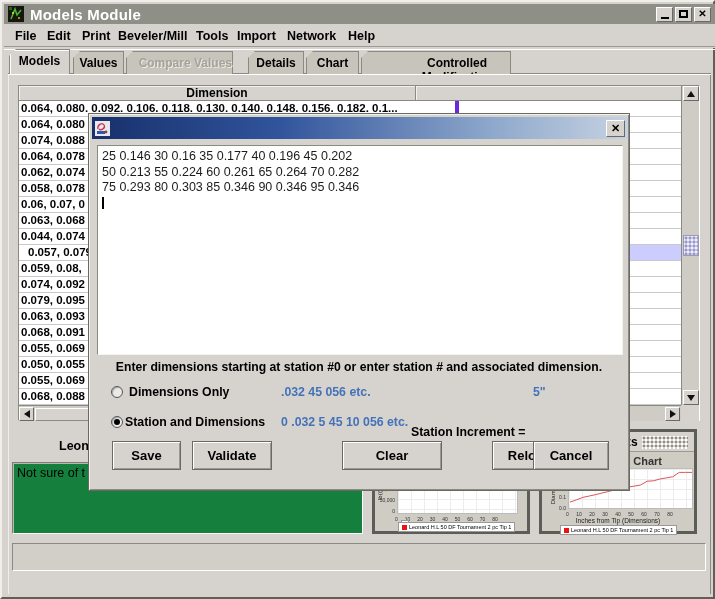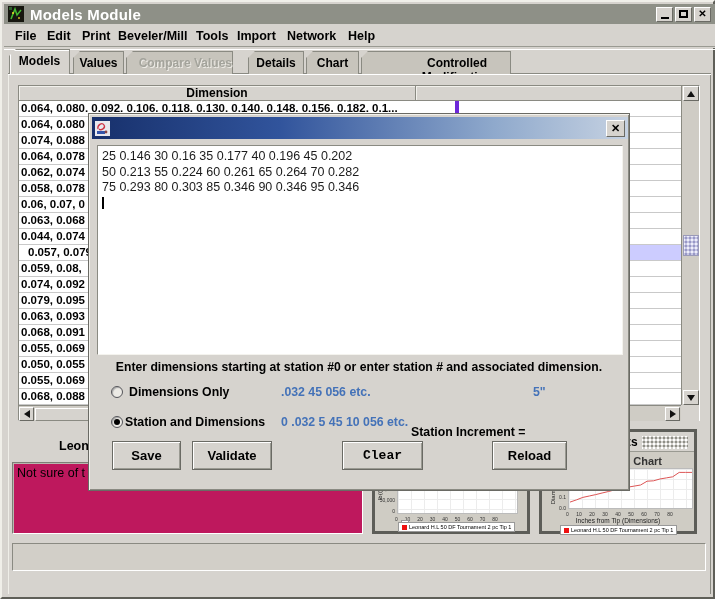--- a/index.html
+++ b/index.html
@@ -50,21 +50,21 @@
   .tri.up{border-left:4px solid transparent;border-right:4px solid transparent;border-bottom:6px solid #111;}
   .tri.down{border-left:4px solid transparent;border-right:4px solid transparent;border-top:6px solid #111;}
   .tri.left{border-top:4px solid transparent;border-bottom:4px solid transparent;border-right:6px solid #111;}
   .tri.right{border-top:4px solid transparent;border-bottom:4px solid transparent;border-left:6px solid #111;}
   .vthumb{position:absolute;left:1px;width:16px;background:#c6c6e2;border:1px solid #9a9ab8;background-image:radial-gradient(#9898c8 .8px,transparent .9px),radial-gradient(#eeeefc .8px,transparent .9px);background-size:4px 4px;background-position:0 0,2px 2px;}
   .hthumb{position:absolute;top:2px;height:13px;background:#d6d3ce;border:1px solid;border-color:#fff #8a8a82 #8a8a82 #fff;}
   .corner{position:absolute;left:662px;top:319px;width:18px;height:16px;background:#d6d3ce;}
 
   
   .modelname{left:30px;top:437px;font-weight:bold;font-size:12.5px;z-index:1;margin-left:27px;}
-  .notesbox{left:10px;top:460px;width:351px;height:72px;background:#be185d;border:1px solid;border-color:#7e7e76 #fff #fff #7e7e76;box-shadow:inset 1px 1px 0 #b9b6af;padding:3px 4px;font-size:12.5px;z-index:1;}
+  .notesbox{left:10px;top:460px;width:351px;height:72px;background:#15803d;border:1px solid;border-color:#7e7e76 #fff #fff #7e7e76;box-shadow:inset 1px 1px 0 #b9b6af;padding:3px 4px;font-size:12.5px;z-index:1;}
   .messagebar{left:10px;top:541px;width:694px;height:28px;background:#d2cfc8;border:1px solid;border-color:#8a8a82 #fff #fff #8a8a82;z-index:1;}
 
   
   .chartpanel{width:158px;height:105px;top:427px;background:#cfccc4;border:3px solid #5d5d58;z-index:1;}
   .cp-titlebar{position:absolute;left:0;top:0;width:100%;height:20px;background:#d6d3ce;border-bottom:1px solid #9a9a92;}
   .cp-title{position:absolute;left:8px;top:3px;width:88px;font-size:12px;font-weight:bold;text-align:right;letter-spacing:.3px;}
   .bumps{position:absolute;left:100px;top:4px;width:46px;height:13px;background-image:radial-gradient(#8f8f88 .8px,transparent .9px),radial-gradient(#ffffff .8px,transparent .9px);background-size:4px 4px;background-position:0 0,2px 2px;}
   .cp-charttitle{position:absolute;left:0;top:23px;width:100%;text-align:center;font-size:11px;font-weight:bold;color:#333;}
   .plot{position:absolute;background:#fff;border:1px solid #bbb;background-image:linear-gradient(#ececec 1px,transparent 1px),linear-gradient(90deg,#ececec 1px,transparent 1px);background-size:13px 10px;}
   .ytick{position:absolute;font-size:5px;color:#333;text-align:right;width:24px;}
@@ -334,17 +334,18 @@
     <span class="dlbl dblue" style="left:192px;top:271px;">.032 45 056 etc.</span>
     <span class="dlbl" style="left:322px;top:271px;margin-top:40px;">Station Increment =</span>
     <span class="dlbl dblue" style="left:444px;top:271px;">5"</span>
 
     <span class="radio on" style="left:22px;top:302px;"></span>
     <span class="dlbl" style="left:36px;top:301px;">Station and Dimensions</span>
     <span class="dlbl dblue" style="left:192px;top:301px;">0 .032 5 45 10 056 etc.</span>
 
     <button class="dbtn" style="left:23px;width:69px;">Save</button>
     <button class="dbtn" style="left:103px;width:80px;">Validate</button>
-    <button class="dbtn" style="left:253px;width:81px;font-family:Liberation Mono, monospace;">Clear</button>
+    <button class="dbtn" style="left:253px;width:100px;">Clear</button>
     <button class="dbtn" style="left:362px;width:75px;margin-left:41px;">Reload</button>
+    <button class="dbtn" style="left:444px;width:76px;">Cancel</button>
   </div>
 
 </div>
 
 </body></html>

